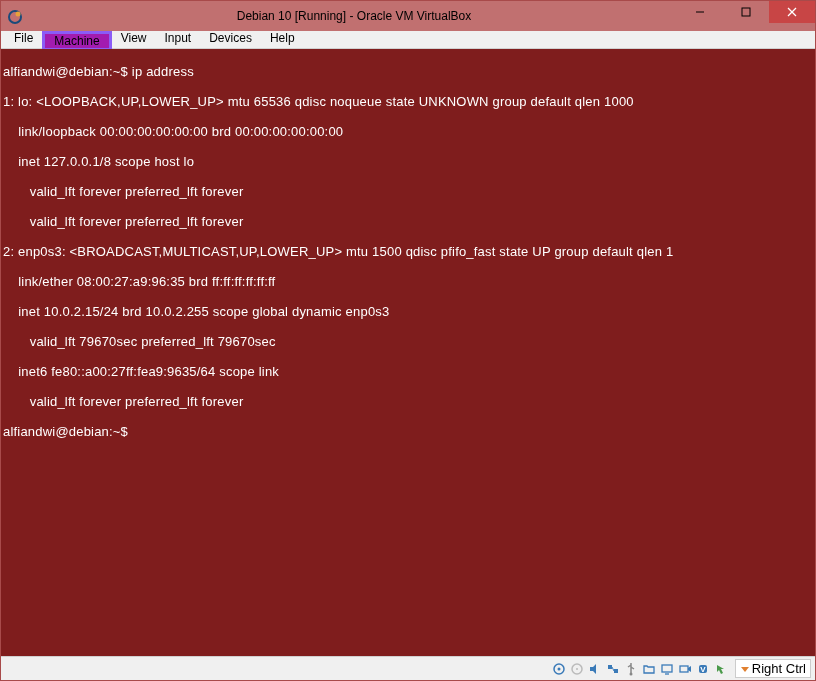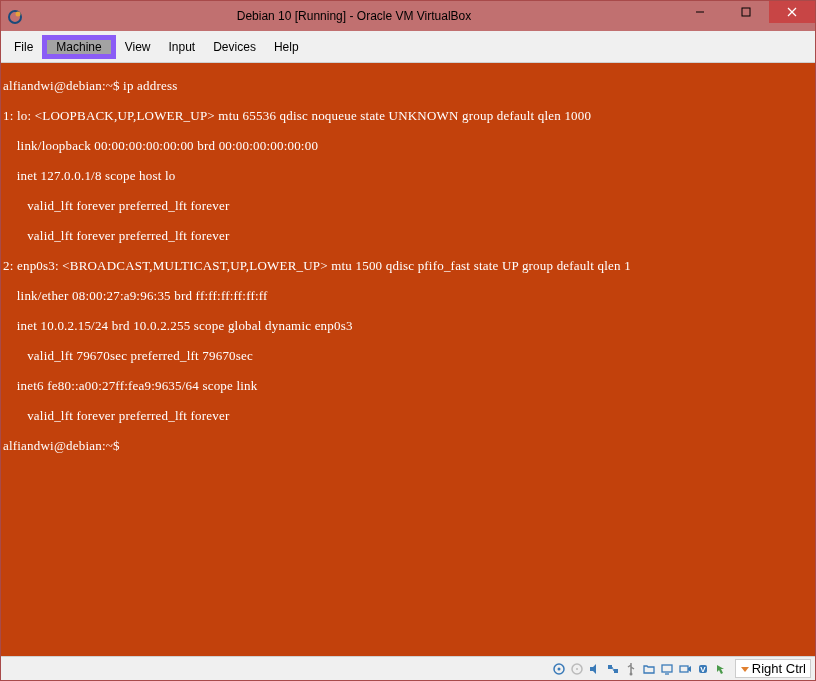--- a/index.html
+++ b/index.html
@@ -52,43 +52,43 @@
       font-size: 11px;
       color: #000;
     }
     .titlebar-btn.close {
       background: #c84545;
       color: #fff;
       width: 46px;
       height: 22px;
     }
     .menubar {
-      height: 32px;
+      height: 18px;
       background: #f0f0f0;
       border-bottom: 1px solid #d0d0d0;
       display: flex;
-      align-items: center;
+      align-items: flex-start;
       padding: 0 4px;
     }
     .menu-item {
       padding: 0 9px;
       display: flex;
       align-items: center;
       font-size: 12px;
       color: #000;
     }
     .menu-item.active {
-      background: #a3a3a3;
-      border: 5px solid #8b5cf6;
+      background: #a21caf;
+      border: 3px solid #8b5cf6;
     }
     .terminal {
       flex: 1;
-      background: #c2410c;
+      background: #7f1d1d;
       color: #fff;
-      font-family: Liberation Serif, serif;
+      font-family: Liberation Sans, sans-serif;
       font-size: 13px;
       line-height: 15px;
       padding: 0 2px;
       white-space: pre;
       overflow: hidden;
       letter-spacing: 0.2px;
     }
     .term-line { white-space: pre; }
     .statusbar {
       height: 24px;

